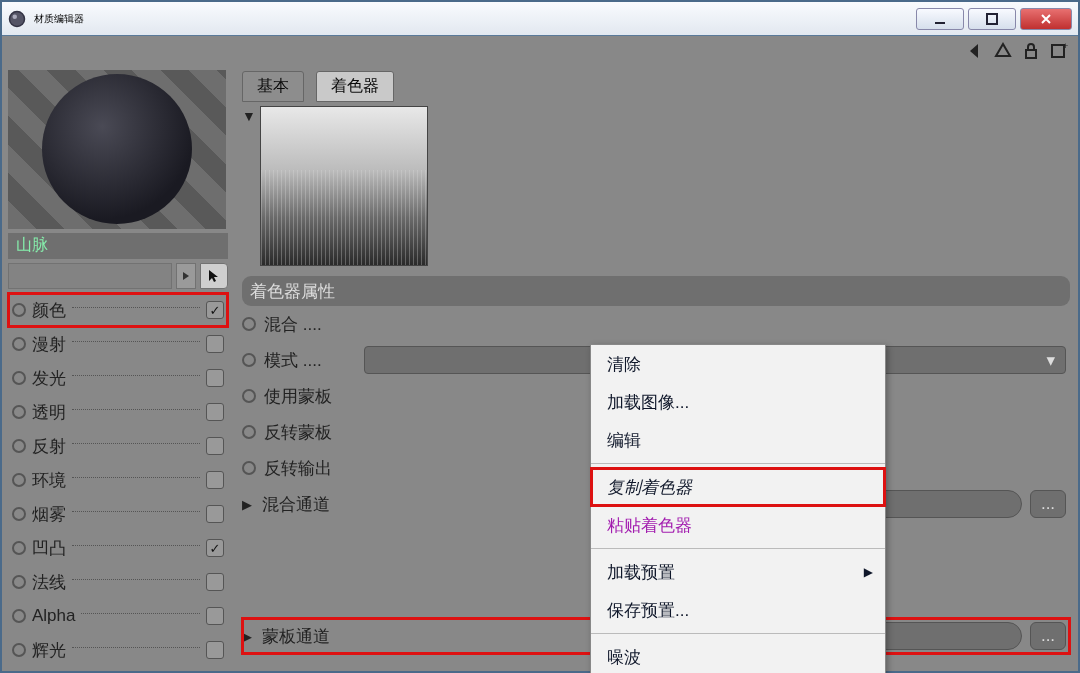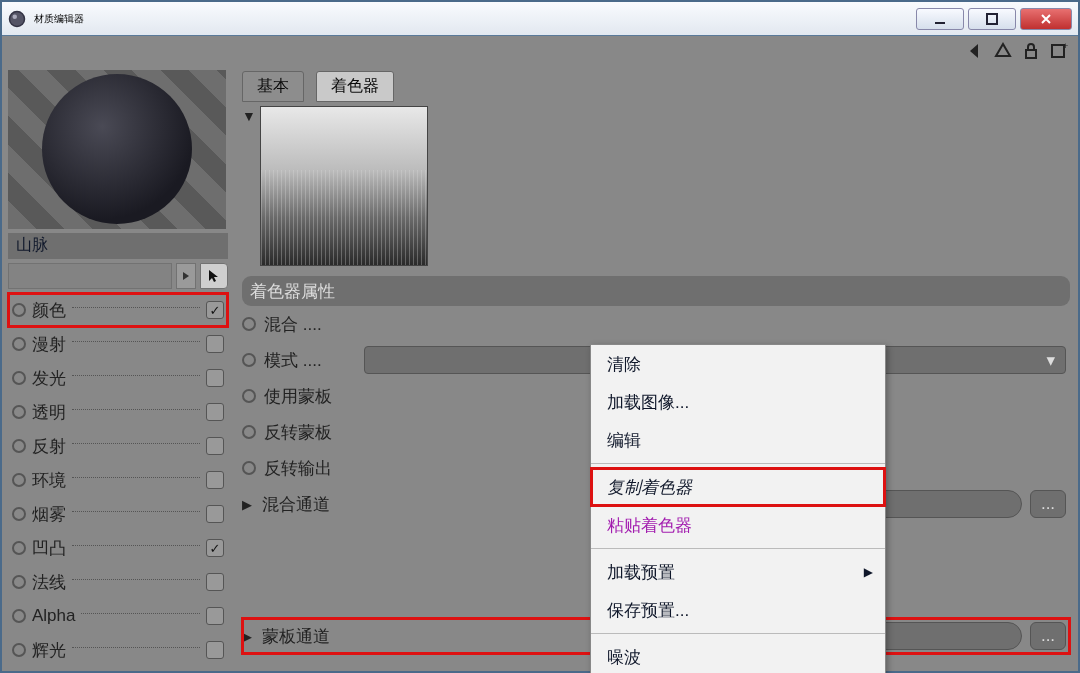--- a/index.html
+++ b/index.html
@@ -13,21 +13,21 @@
   .winbtn { width: 48px; height: 22px; border: 1px solid #88a; border-radius: 3px; display:flex;align-items:center;justify-content:center; font-size:12px; background: linear-gradient(#f8faff,#d6dfec); color:#223;}
   .winbtn.close { background: linear-gradient(#e87070,#c03030); color:#fff; width:52px;}
   
   .toolbar { height: 30px; background: #888; display: flex; align-items: center; justify-content: flex-end; padding: 0 8px; gap: 6px; }
   .tool-icn { width: 22px; height: 22px; display:flex;align-items:center;justify-content:center; color:#222; }
   
   .main { display: flex; height: calc(100% - 34px - 30px); }
   .left { width: 232px; background: #888; display:flex; flex-direction:column; padding: 4px 6px; gap:4px; }
   .preview { width: 218px; height: 170px; background: repeating-linear-gradient(45deg,#6e6e6e 0 20px,#595959 20px 40px); position:relative; display:flex;align-items:center;justify-content:center;}
   .preview .ball { width: 150px; height: 150px; border-radius: 50%; background: radial-gradient(circle at 40% 35%, #4a4a55, #1a1a22 70%); }
-  .matname { height: 28px; background: #6f6f6f; color:#0f172a; font-size:16px; display:flex; align-items:center; padding:0 8px; }
+  .matname { height: 28px; background: #6f6f6f; color:#86efac; font-size:16px; display:flex; align-items:center; padding:0 8px; }
   .pickrow { height: 28px; display:flex; align-items:center; gap:4px; }
   .pickrow .blank { flex:1; height: 26px; background: #838383; border:1px solid #727272; }
   .pickrow .eye-btn { width:20px; height:26px; background:#9a9a9a; border:1px solid #727272; display:flex;align-items:center;justify-content:center;}
   .pickrow .arrow-btn { width:28px; height:26px; background:#cfcfcf; border:1px solid #727272; border-radius:0 4px 4px 0; display:flex;align-items:center;justify-content:center;}
   .chanrow { height: 34px; display:flex; align-items:center; gap:6px; padding:5px 4px; font-size:17px; color:#222; }
   .chanrow.hl { outline: 3px solid #d11; outline-offset:-2px; }
   .ring { width:14px; height:14px; border:2px solid #555; border-radius:50%; }
   .cb { width:18px; height:18px; border:1px solid #555; border-radius:3px; background:#999; display:flex;align-items:center;justify-content:center; font-size:13px; color:#111;}
   .cb.on::after { content:"✓"; }
   .dots { flex:1; border-bottom: 1px dotted #555; margin-bottom:6px;}

